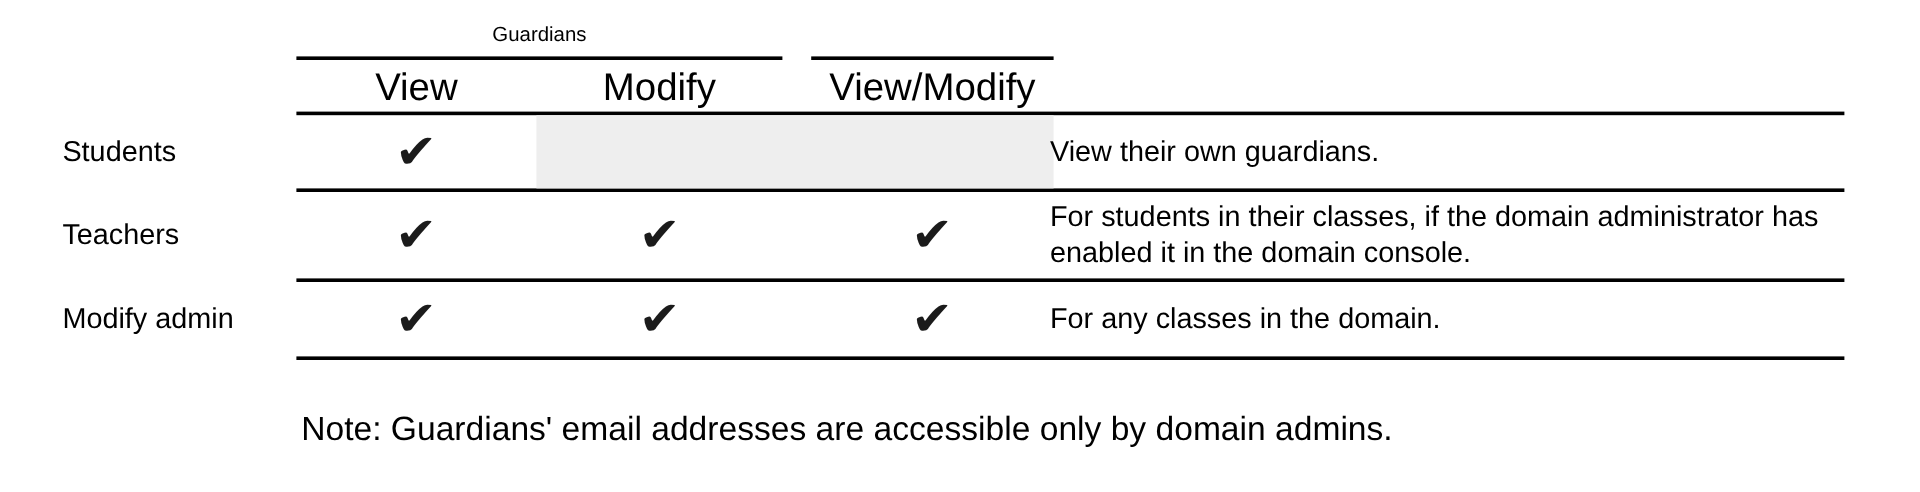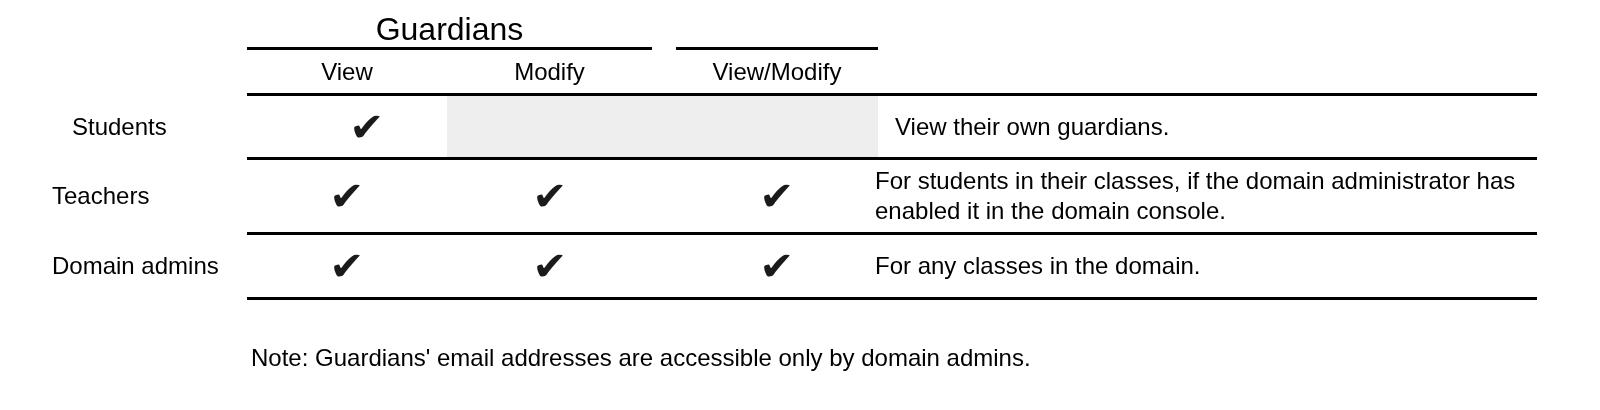--- a/index.html
+++ b/index.html
@@ -7,49 +7,49 @@
     position: relative;
     width: 1600px;
     height: 410px;
     background: #ffffff;
     color: #000000;
     font-family: "Liberation Sans", sans-serif;
     overflow: hidden;
   }
   .hline { position: absolute; height: 3px; background: #000000; }
   .group-label {
-    position: absolute; top: 14px; font-size: 32px; line-height: 30px;
+    position: absolute; top: 14px; font-size: 17px; line-height: 30px;
     text-align: center; white-space: nowrap;
   }
   .col-label {
-    position: absolute; top: 57px; font-size: 24px; line-height: 30px;
+    position: absolute; top: 57px; font-size: 32px; line-height: 30px;
     text-align: center; white-space: nowrap;
   }
   .row-cell {
     position: absolute; display: flex; align-items: center;
     font-size: 24px; line-height: 30px;
   }
   .row-label { left: 52px; white-space: nowrap; }
   .check-cell { justify-content: center; }
   .check {
     font-family: "DejaVu Sans", sans-serif;
     font-size: 40px; font-weight: bold; color: #1b1b1b;
     transform: scaleX(1.05);
   }
   .note-cell { left: 875px; width: 648px; }
   .blocked {
     position: absolute; left: 447px; top: 96px;
     width: 431px; height: 61px; background: #eeeeee;
   }
   .footnote {
     position: absolute; left: 251px; top: 343px;
-    font-size: 24px; line-height: 29px; white-space: nowrap;
+    font-size: 28px; line-height: 29px; white-space: nowrap;
   }
   
-  .band-0 { top: 96px;  height: 61px; margin-left: 20px; }
+  .band-0 { top: 96px;  height: 61px; }
   .band-1 { top: 160px; height: 72px; }
   .band-2 { top: 235px; height: 62px; }
   
   .col-view        { left: 247px; width: 200px; }
   .col-modify      { left: 447px; width: 205px; }
   .col-view-modify { left: 676px; width: 202px; }
 </style>
 </head>
 <body>
 
@@ -82,21 +82,21 @@
     <span class="check">✔</span>
   </div>
   <div class="row-cell check-cell band-1 col-modify">
     <span class="check">✔</span>
   </div>
   <div class="row-cell check-cell band-1 col-view-modify">
     <span class="check">✔</span>
   </div>
   <div class="row-cell note-cell band-1">For students in their classes, if the domain administrator has enabled it in the domain console.</div>
 
-  <div class="row-cell row-label band-2">Domain admins</div>
+  <div class="row-cell row-label band-2">Modify admin</div>
   <div class="row-cell check-cell band-2 col-view">
     <span class="check">✔</span>
   </div>
   <div class="row-cell check-cell band-2 col-modify">
     <span class="check">✔</span>
   </div>
   <div class="row-cell check-cell band-2 col-view-modify">
     <span class="check">✔</span>
   </div>
   <div class="row-cell note-cell band-2">For any classes in the domain.</div>

